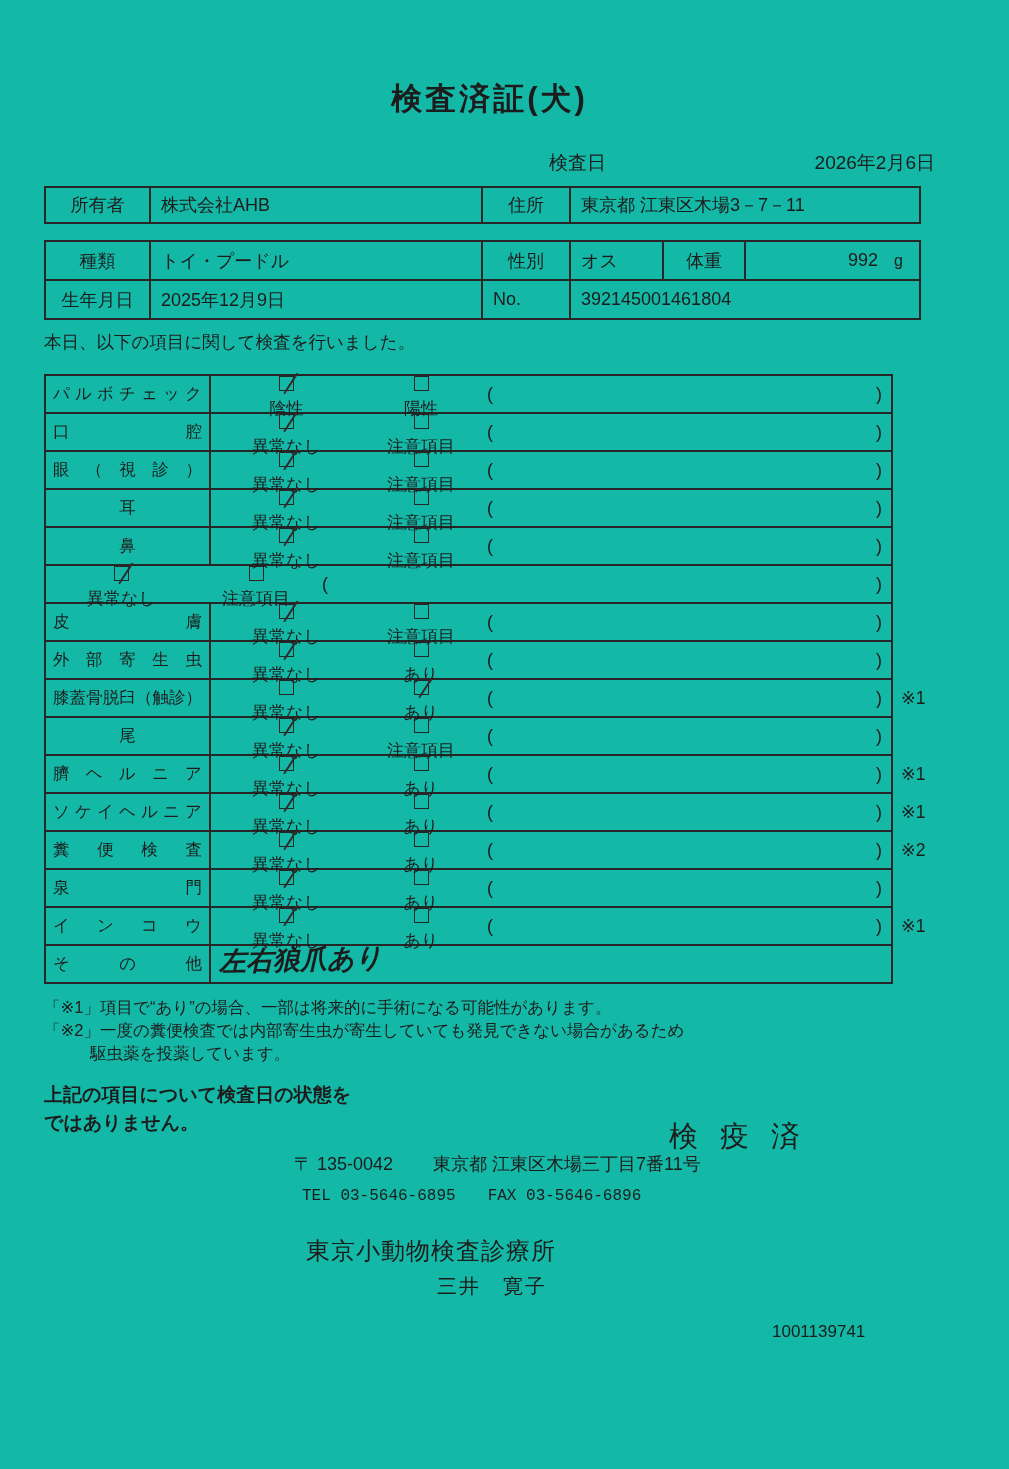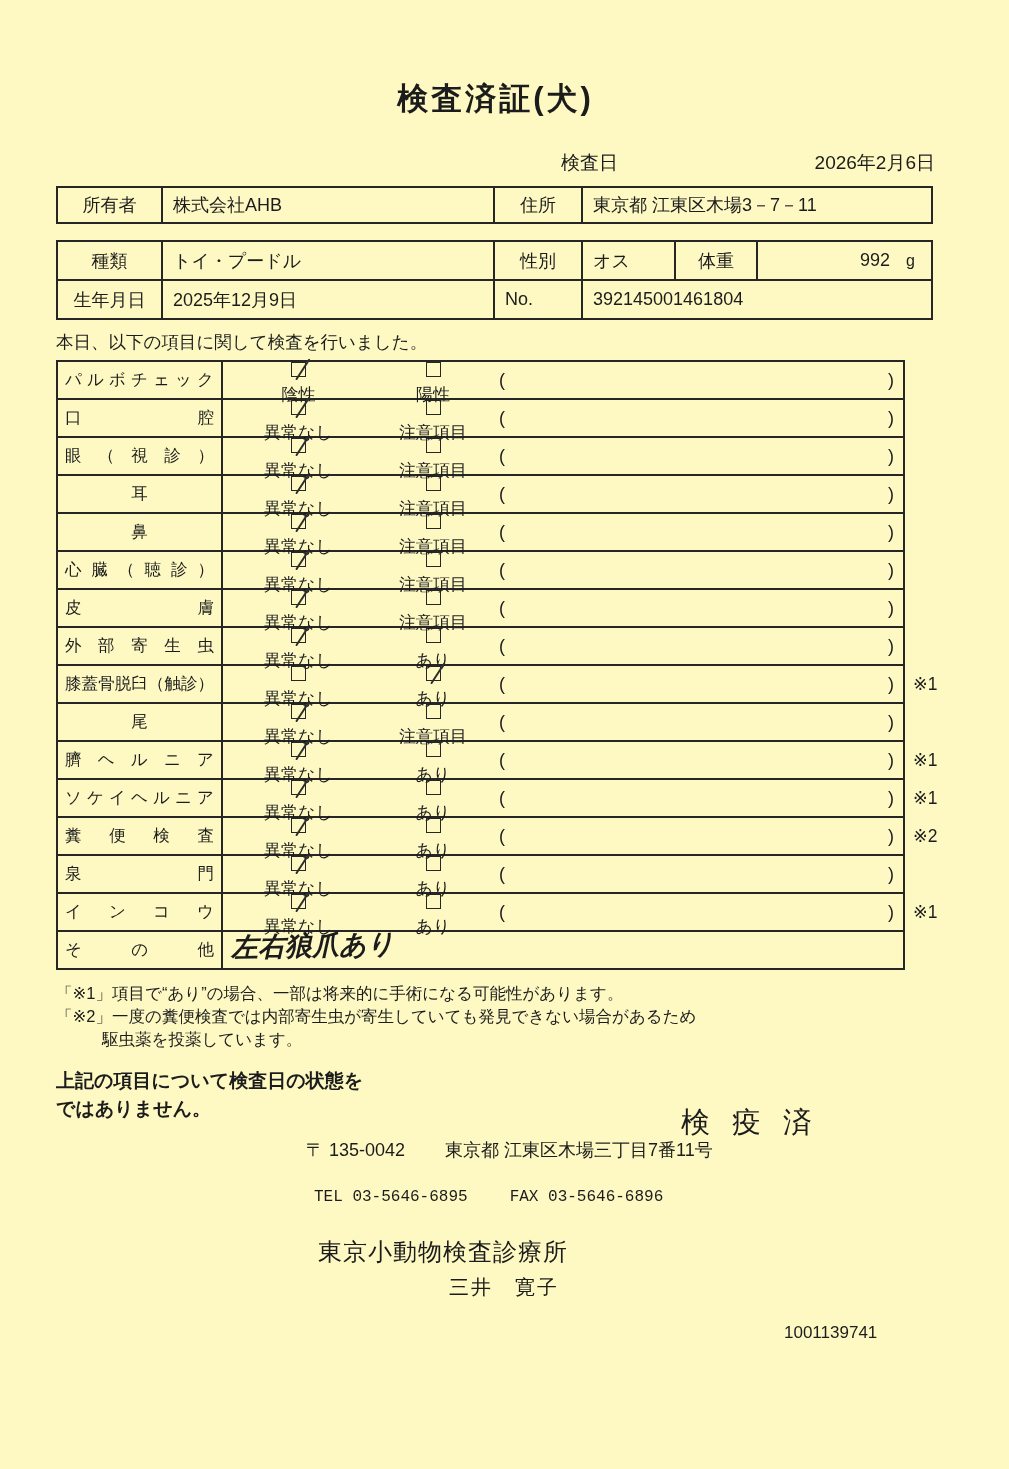--- a/index.html
+++ b/index.html
@@ -1,39 +1,39 @@
 <!DOCTYPE html>
 <html><head>
 <meta charset="utf-8">
 <style>
   html,body { margin:0; padding:0; background:#ffffff; }
   .page {
     position:relative;
     width:1009px; height:1469px;
     box-sizing:border-box;
-    padding:78px 74px 0 56px;
-    background:#fef9c3;
+    padding:78px 74px 0 44px;
+    background:#14b8a6;
     color:#1c1c1c;
     font-family:"Liberation Sans","DejaVu Sans",sans-serif;
   }
   .title { text-align:center; font-size:31px; font-weight:600; letter-spacing:3px; }
   .date-row { display:flex; justify-content:space-between; margin-top:30px; font-size:19px; padding-left:505px; }
 
   table { border-collapse:collapse; width:875px; table-layout:fixed; }
   td { border:2px solid #262626; font-size:18px; padding:0 10px; height:34px; overflow:hidden; white-space:nowrap; }
   .t1 { margin-top:10px; }
   .t2 { margin-top:16px; }
   .t2 td { height:37px;border-radius:12px; }
   td.th { text-align:center; padding:0 4px; }
   td.wt { text-align:right; padding-right:16px; }
   td.wt .unit { display:inline-block; margin-left:16px; font-size:16px; }
 
   .intro { margin-top:10px; font-size:17.5px; }
 
-  .checktable { margin-top:6px; width:845px; border:2px solid #262626; position:relative; }
+  .checktable { margin-top:20px; width:845px; border:2px solid #262626; position:relative; }
   .crow { display:flex; align-items:stretch; height:36px; border-bottom:2px solid #262626; position:relative; }
   .crow:last-child { border-bottom:none; }
   .c-label {
     width:165px; flex:0 0 165px; box-sizing:border-box;
     border-right:2px solid #262626;
     padding:0 7px; font-size:16.5px; line-height:34px;
     text-align:justify; text-align-last:justify;
   }
   .c-label.single { text-align:center; text-align-last:center; }
   .c-opt { display:flex; align-items:center; gap:6px; font-size:17px; box-sizing:border-box;flex-direction:column; }
@@ -55,21 +55,21 @@
   }
 
   .fn { margin-top:12px; font-size:16.5px; line-height:23px; }
   .fn .fn-indent { padding-left:46px; }
 
   .disc-wrap { position:relative; margin-top:16px; width:875px; }
   .disc { font-size:19px; font-weight:700; line-height:27.5px; }
   .stamp { position:absolute; right:112px; top:36px; font-size:29px; font-weight:400; letter-spacing:7px; white-space:nowrap; }
 
   .addr { margin-top:16px; margin-left:250px; font-size:18px; display:flex; gap:40px; }
-  .telline { margin-top:26px; margin-left:258px; font-size:16px; display:flex; gap:42px; font-family:"Liberation Mono","DejaVu Sans Mono",monospace;align-items:center; }
+  .telline { margin-top:11px; margin-left:258px; font-size:16px; display:flex; gap:32px; font-family:"Liberation Mono","DejaVu Sans Mono",monospace;align-items:center; }
   .clinic { margin-top:30px; margin-left:262px; font-size:24px; letter-spacing:1px; }
   .person { margin-top:6px; margin-left:393px; font-size:20px; letter-spacing:2px; }
   .serial { margin-top:22px; margin-left:728px; font-size:17px; }
 </style>
 </head>
 <body>
 
 <div class="page">
 
   <div class="title">検査済証(犬)</div>
@@ -211,21 +211,20 @@
         </div>
         <div class="c-paren">
           <span>(</span>
           <span>)</span>
         </div>
 
         <div class="c-note"></div>
       </div>
 
       <div class="crow">
-        <div class="c-label">心 臓 （ 聴 診 ）</div>
         <div class="c-opt c-opt1">
           <span class="box checked"></span>
           <span>異常なし</span>
         </div>
         <div class="c-opt c-opt2">
           <span class="box"></span>
           <span>注意項目</span>
         </div>
         <div class="c-paren">
           <span>(</span>

